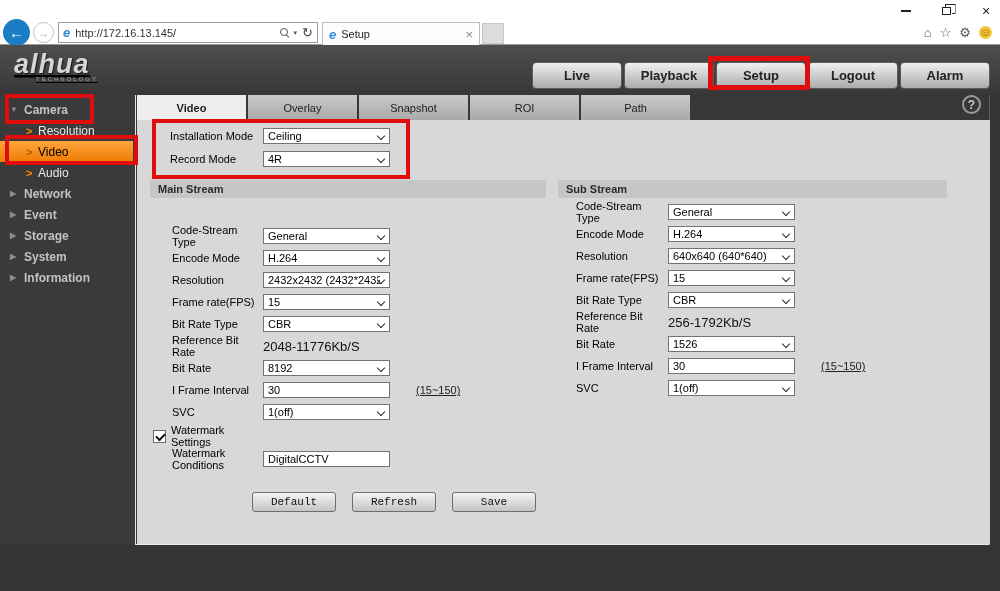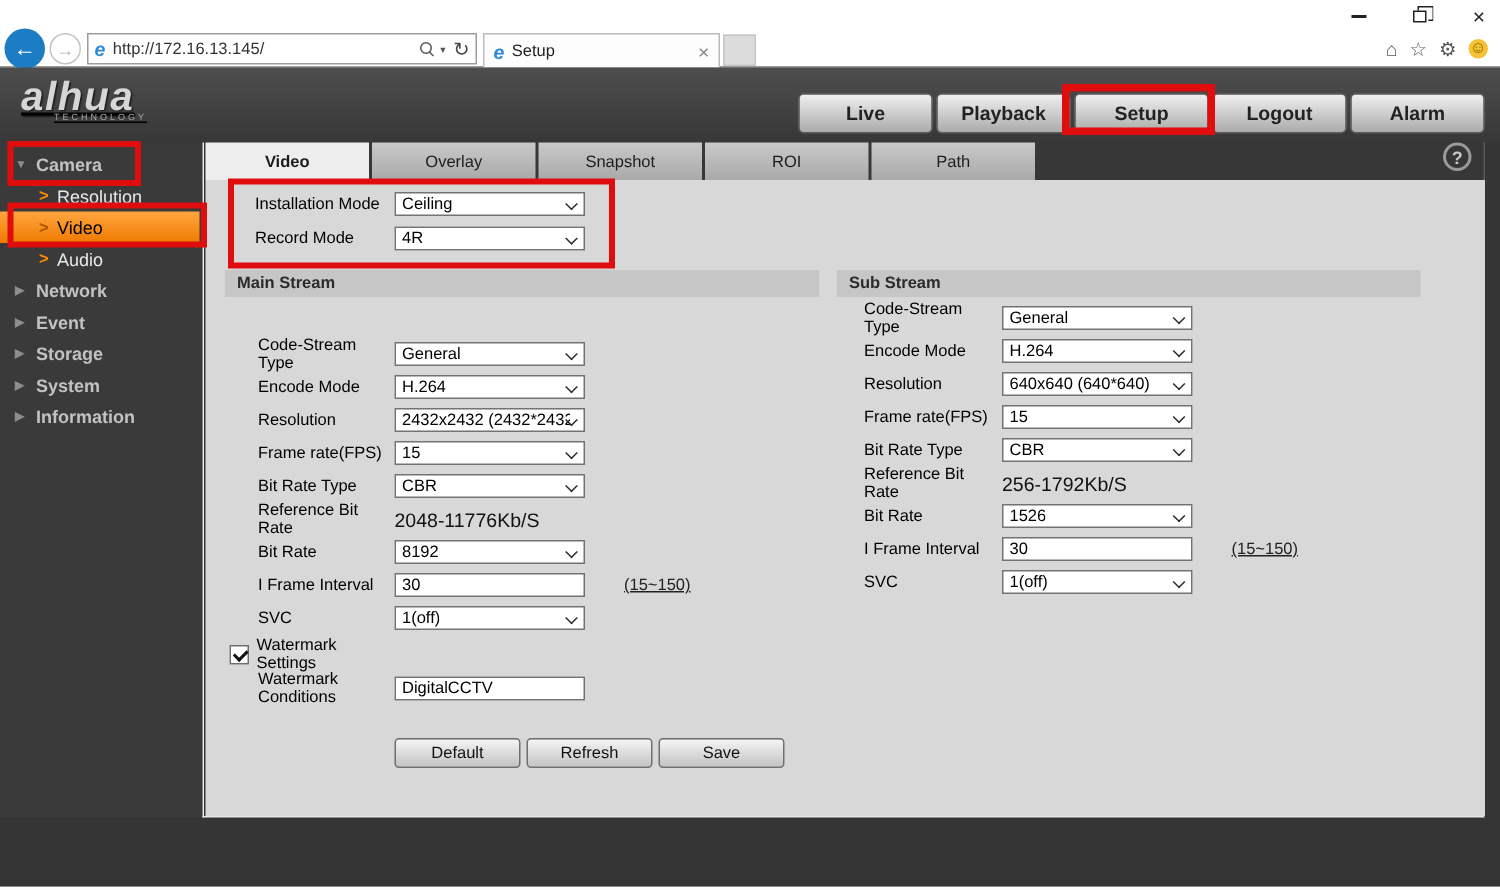--- a/index.html
+++ b/index.html
@@ -88,21 +88,21 @@
   .rows-main .flabel { width:91px; }
   .rows-sub .frow { padding-left:18px; }
   .rows-sub .flabel { width:92px; }
   .frow.first-main { margin-top:30px !important; }
   .frow.enable-row { margin-top:4px !important; padding-left:2px !important; }
   .enable-row .flabel { width:89px; margin-left:6px; }
   .frow.wm-row { margin-top:8px !important; padding-left:3px !important; }
   .wm-row .flabel { margin-left:5px; }
   .frow.wmc-row { margin-top:7px !important; }
 
-  .actions { position:absolute; left:263px; top:492px; display:flex; gap:4px; }
+  .actions { position:absolute; left:252px; top:492px; display:flex; gap:16px;font-family:Liberation Mono, monospace; }
   .act-btn { width:84px; height:20px; background:linear-gradient(180deg,#f4f4f4,#c4c4c4); border:1px solid #6f6f6f; border-radius:3px; font-size:11px; color:#111; display:flex; align-items:center; justify-content:center; }
 
   
   .redbox { position:absolute; border:4px solid #df0d0d; z-index:9; pointer-events:none; }
   .redbox.thick { border-width:5px; }
   .rb-setup { left:708px; top:56px; width:102px; height:34px; }
   .rb-camera { left:5px; top:94px; width:89px; height:30px; }
   .rb-video { left:5px; top:135px; width:133px; height:30px; }
   .rb-general { left:152px; top:119px; width:258px; height:60px; }
 </style>

